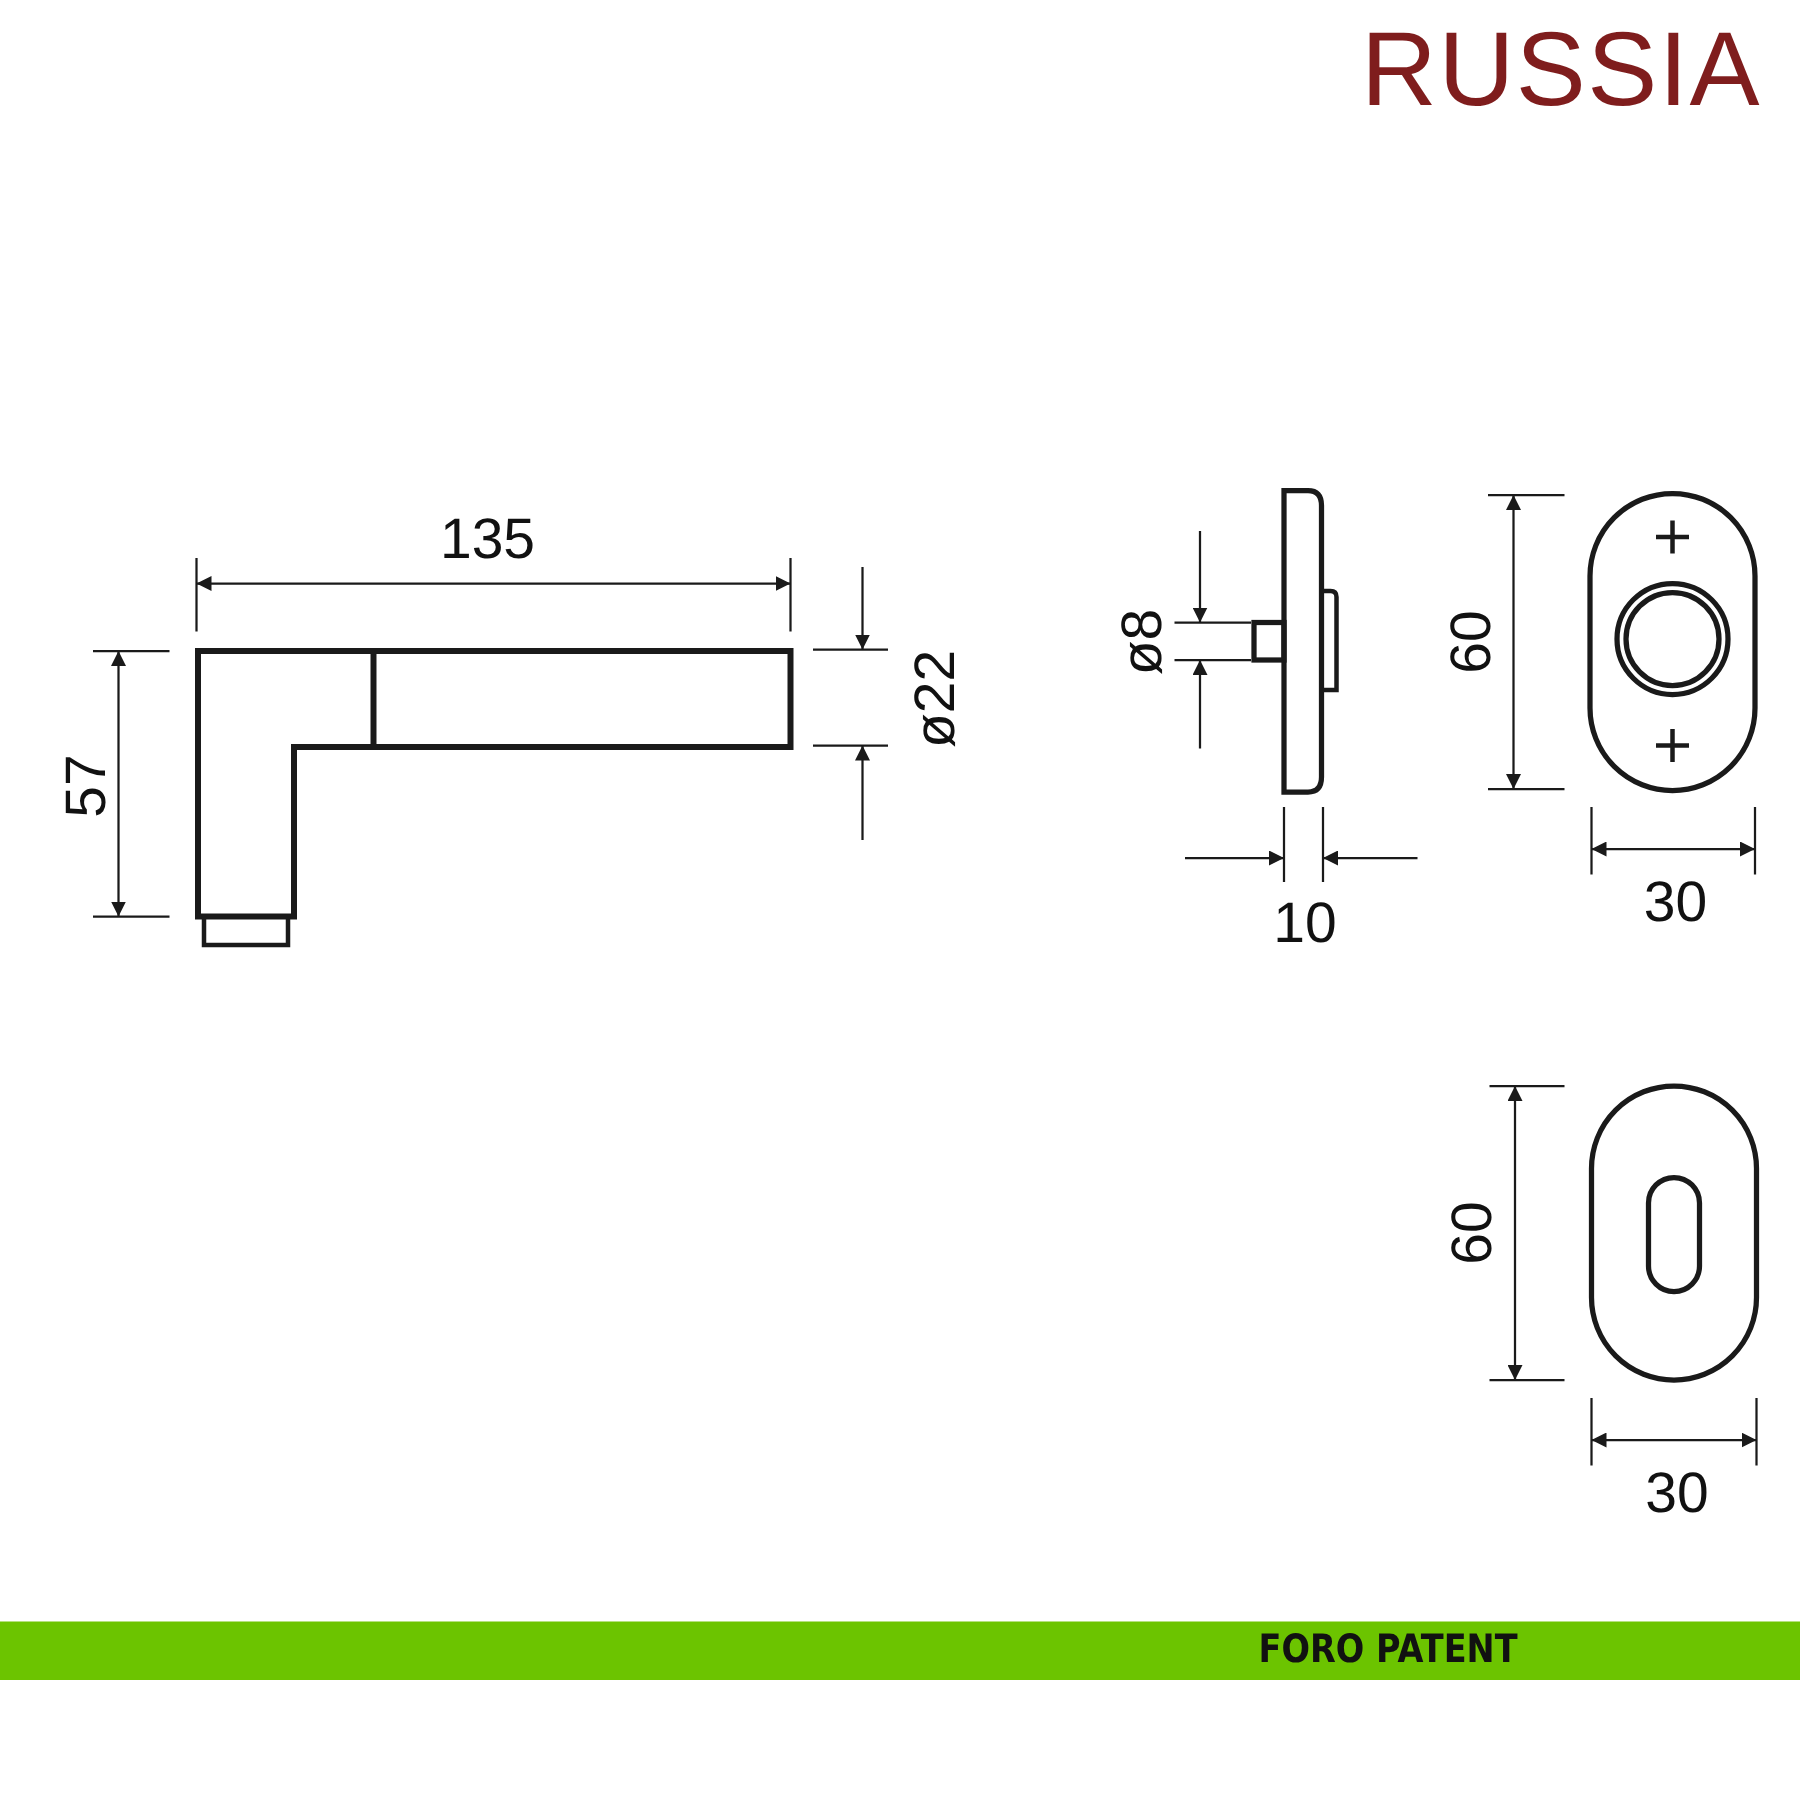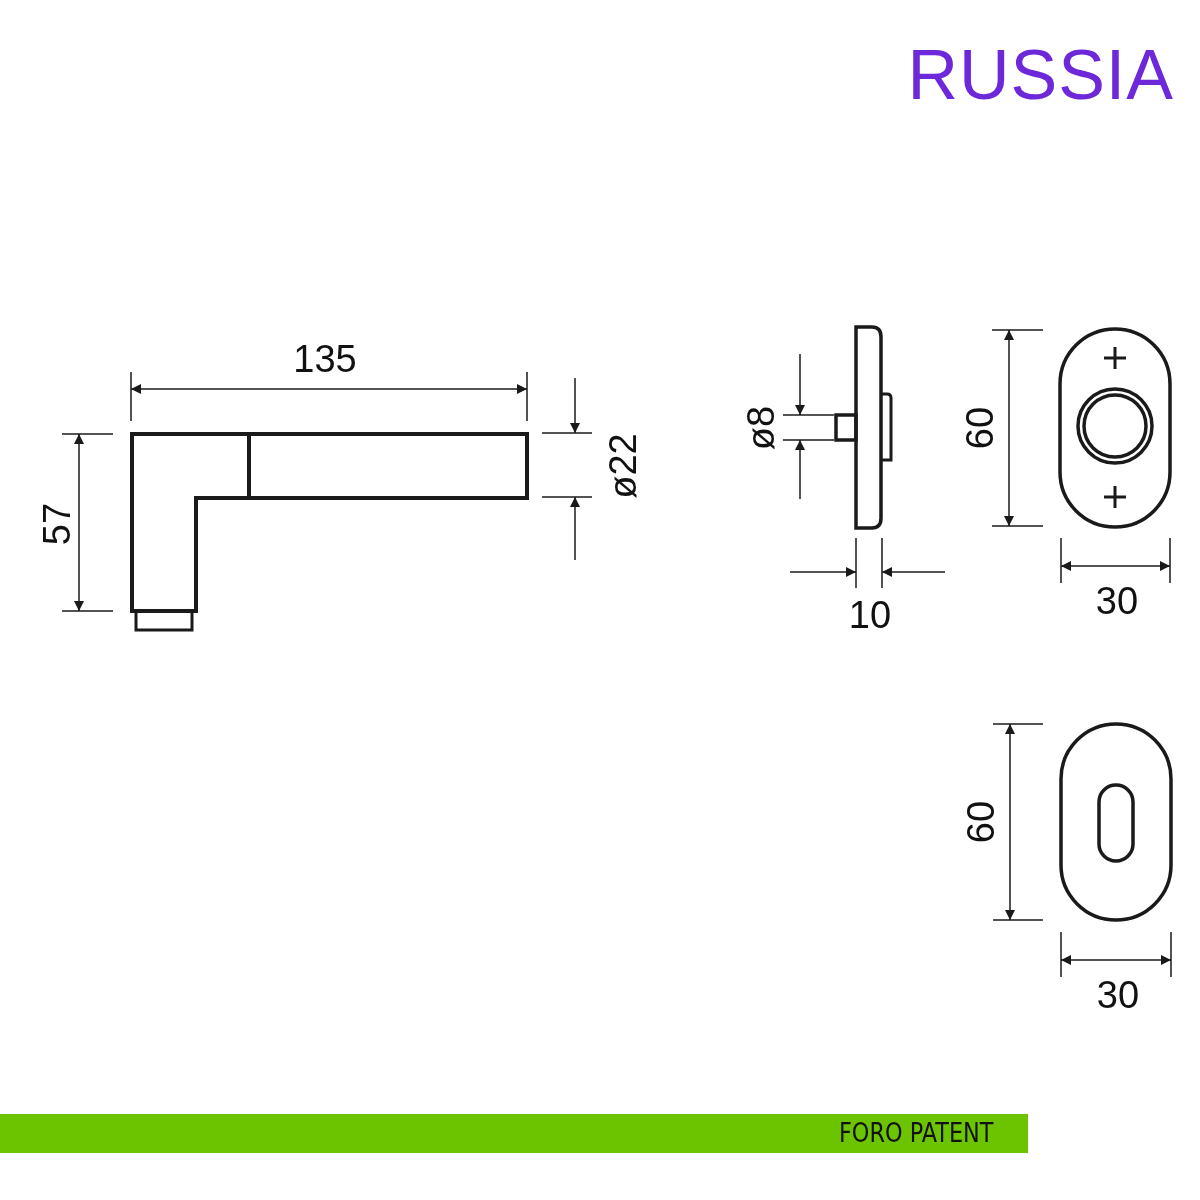--- a/index.html
+++ b/index.html
@@ -1,19 +1,19 @@
 <!DOCTYPE html>
 <html><head>
   <meta charset="utf-8">
   <style>
     html, body { margin: 0; padding: 0; background: #ffffff; }
     body { width: 1200px; height: 1200px; position: relative; overflow: hidden; font-family: "Liberation Sans", sans-serif; }
     #drawing { position: absolute; left: 0; top: 0; }
-    .title { position: absolute; right: 26px; top: 6px; font-size: 70px; color: #6d28d9; font-family: "Liberation Sans", sans-serif; letter-spacing: 1px; margin-top: 29px; }
-    .footer-bar { position: absolute; left: 0; top: 1114px; width: 1028px; height: 39px; background: #6cc400; }
+    .title { position: absolute; right: 26px; top: 6px; font-size: 70px; color: #7f1d1d; font-family: "Liberation Sans", sans-serif; letter-spacing: 1px; }
+    .footer-bar { position: absolute; left: 0; top: 1081px; width: 1200px; height: 39px; background: #6cc400; font-weight: bold; }
     .footer-text { position: absolute; left: 839px; top: 4px; font-size: 26px; color: #111; font-family: "DejaVu Sans", sans-serif; transform: scaleX(0.86); transform-origin: left center; }
     .dim-text { font-family: "Liberation Sans", sans-serif; font-size: 38px; fill: #111; }
   </style>
 </head>
 <body>
 
 <div class="title">RUSSIA</div>
 
 <svg id="drawing" width="1200" height="1200" viewBox="0 0 1200 1200">
   <defs>

